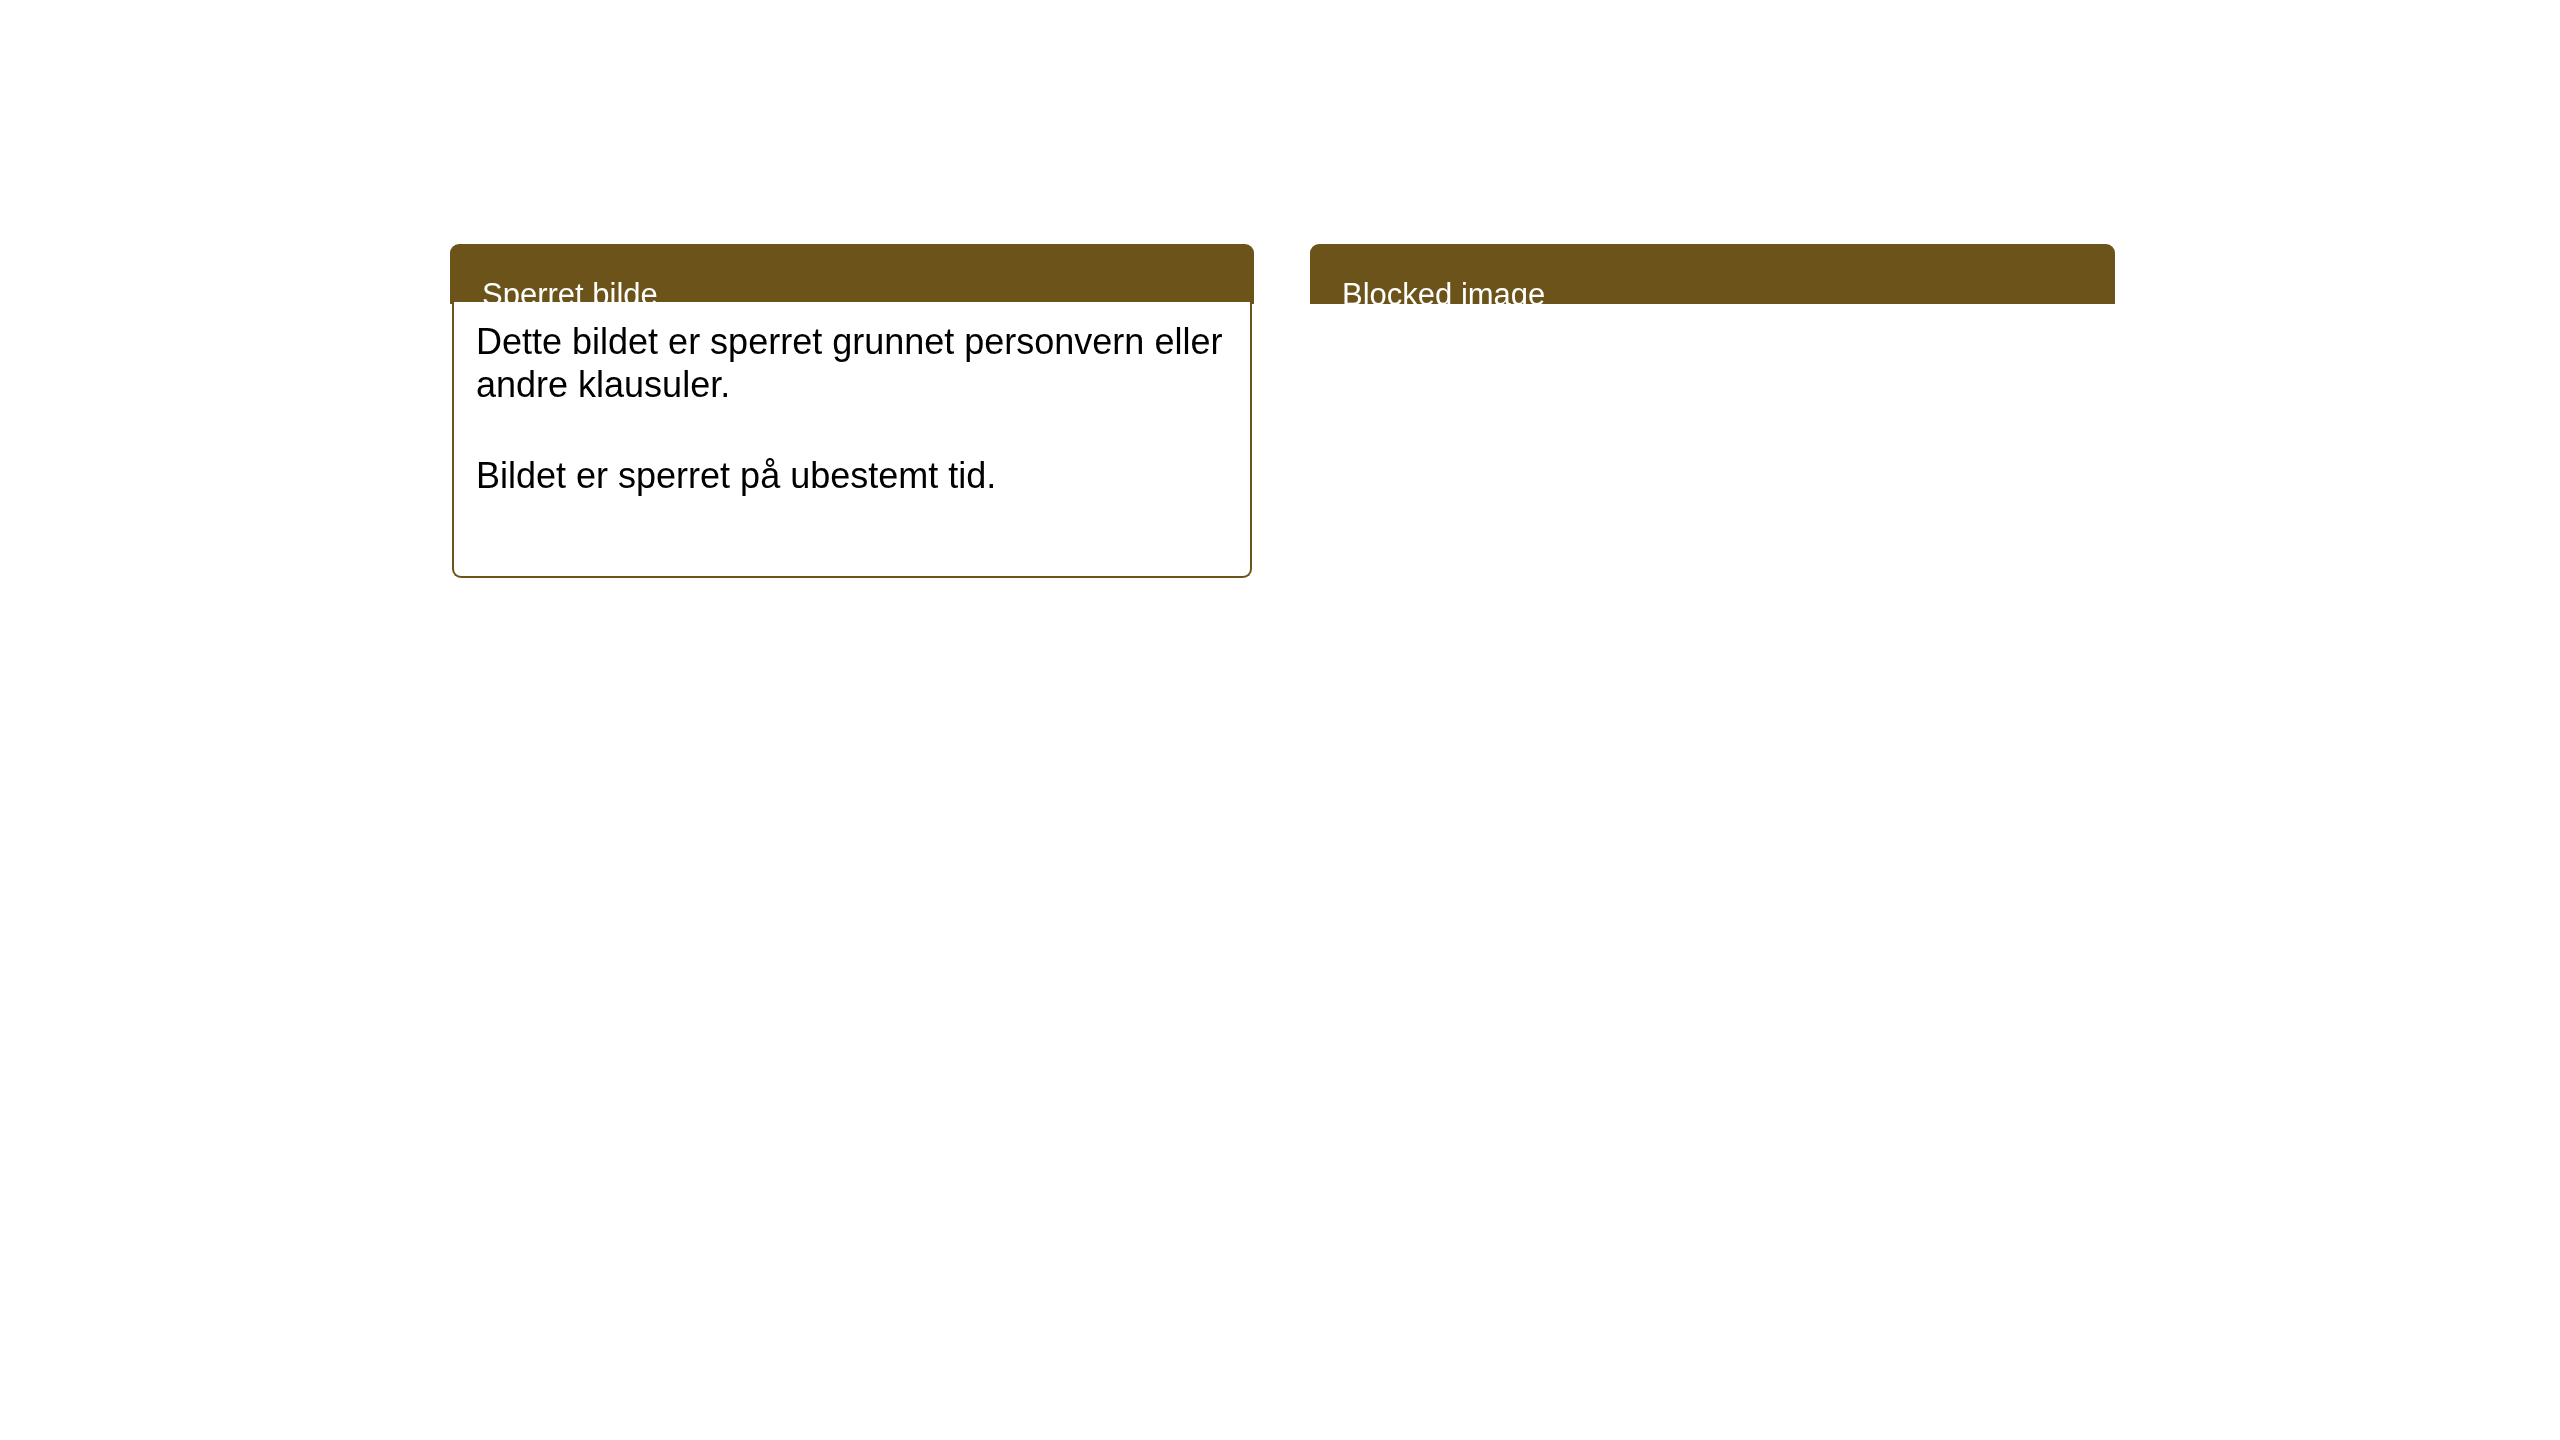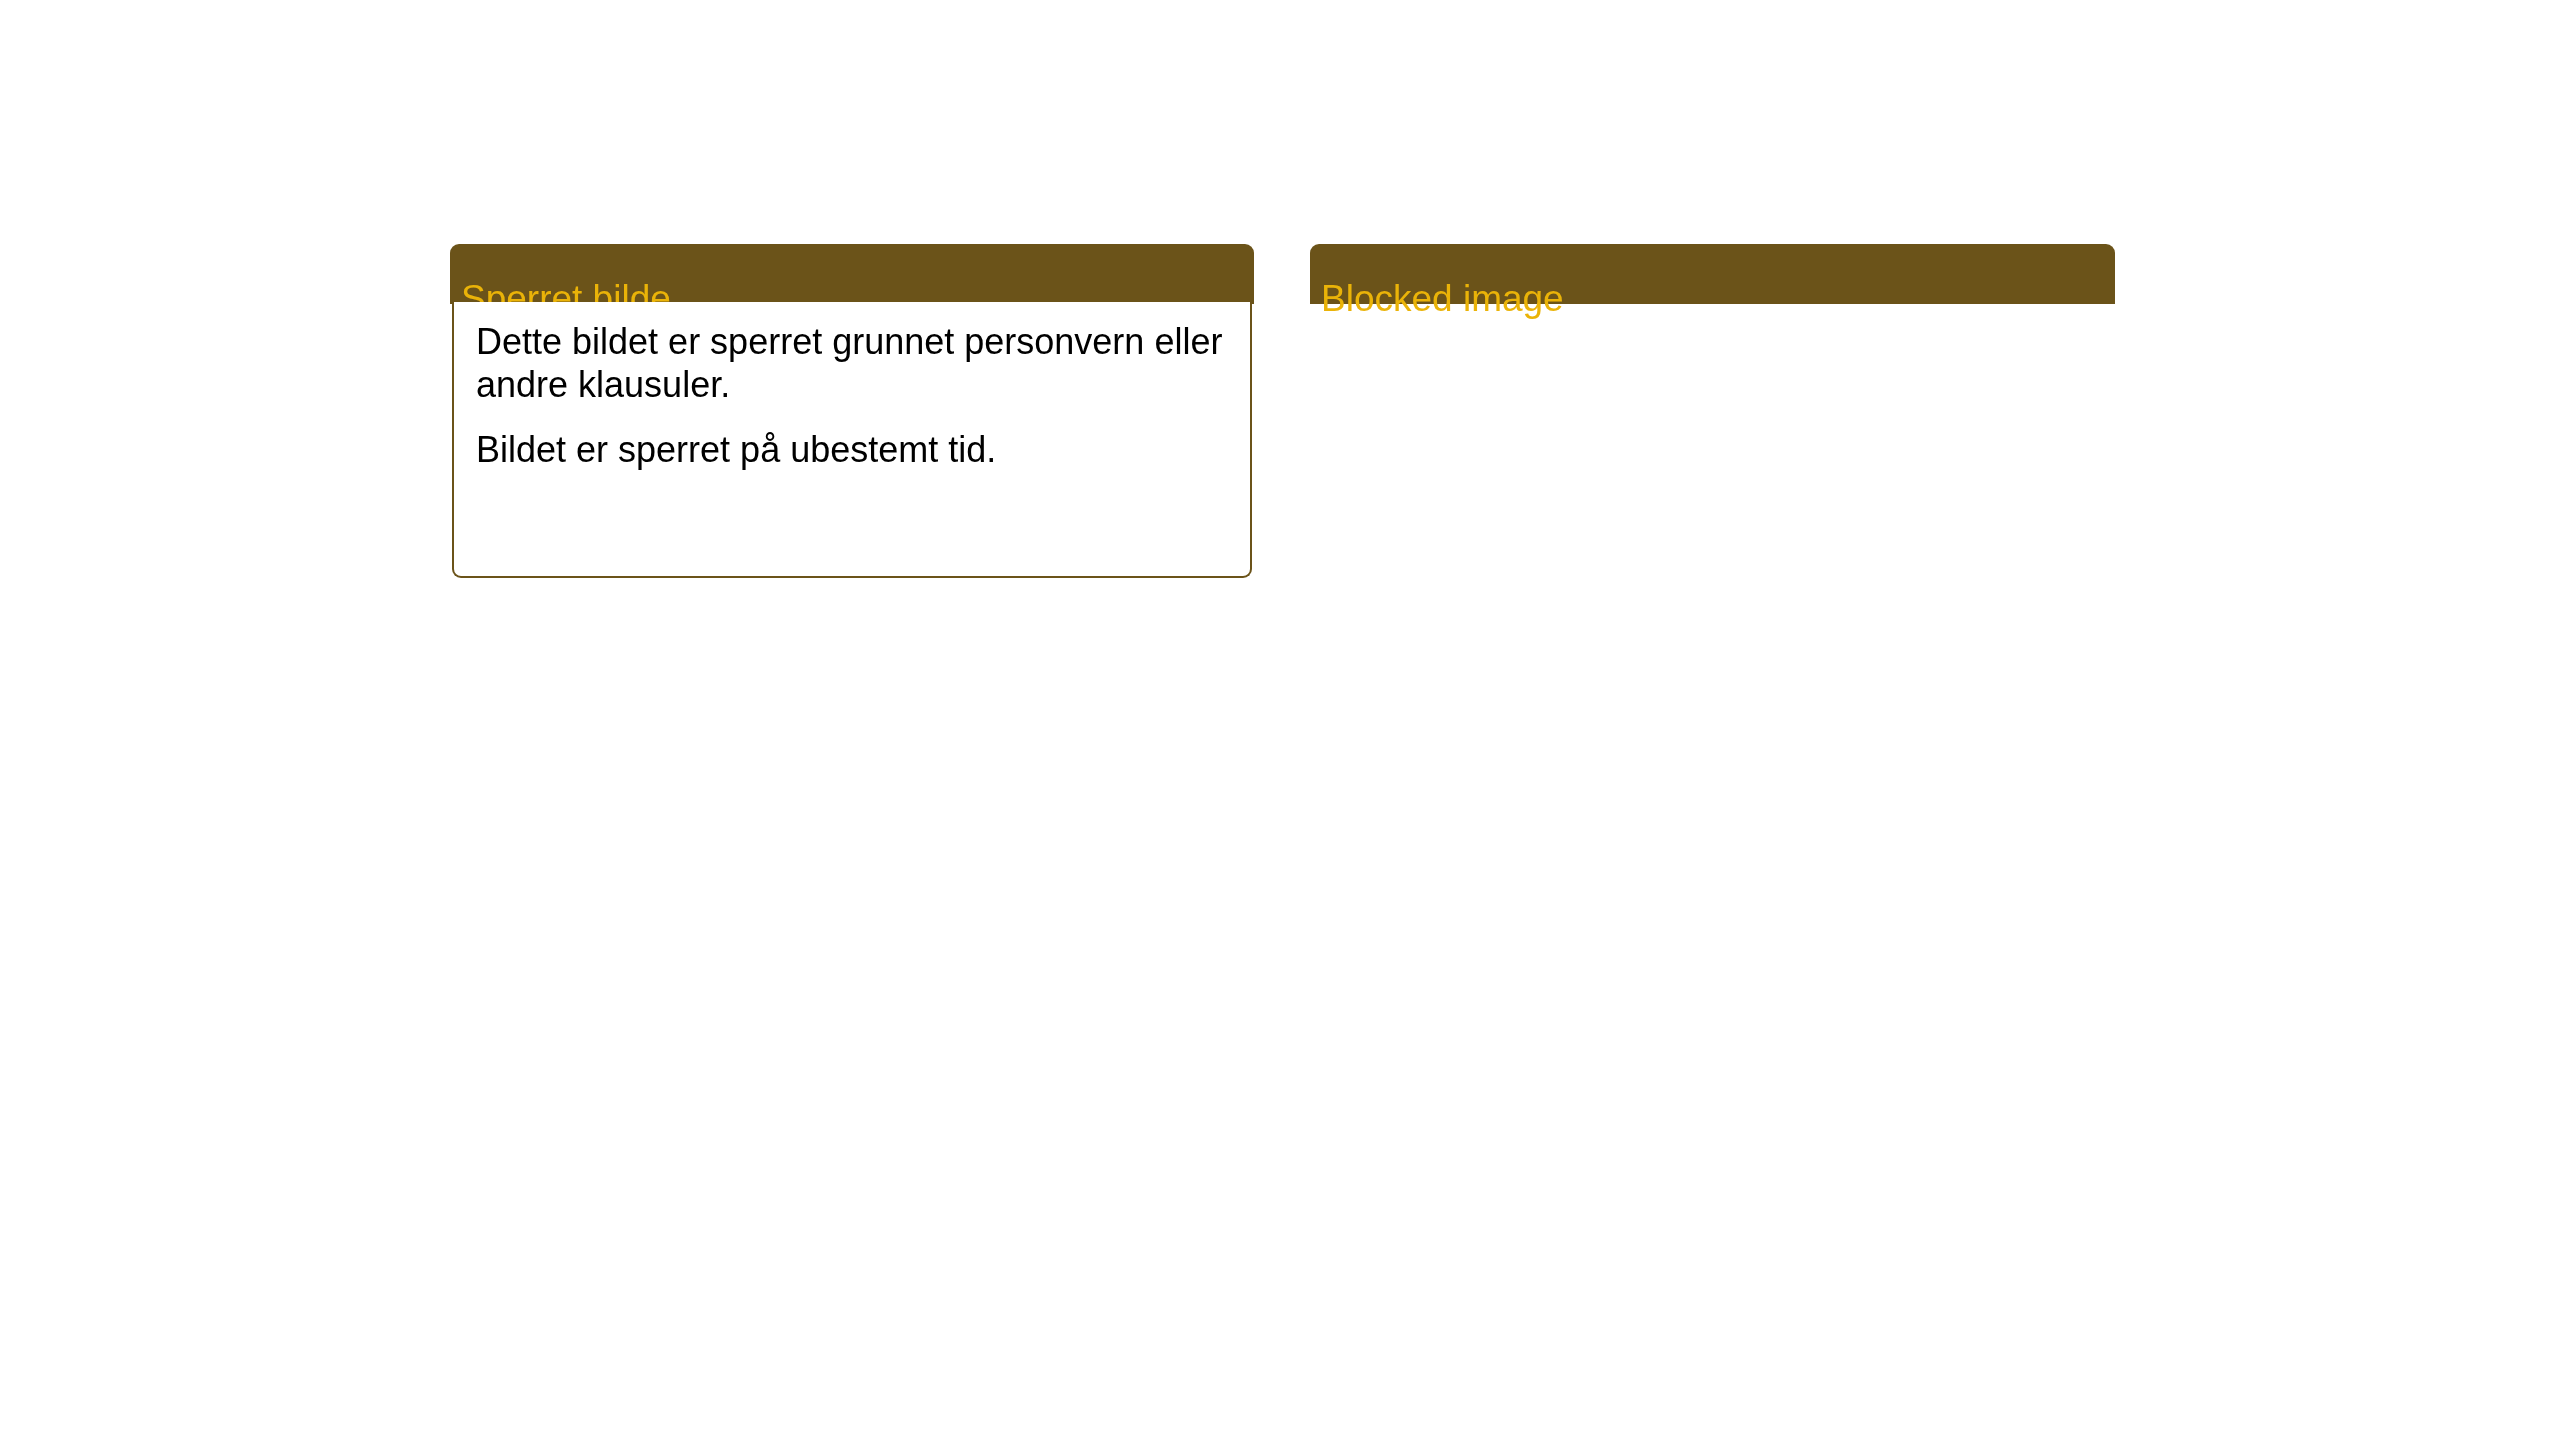--- a/index.html
+++ b/index.html
@@ -33,26 +33,26 @@
     top: 0;
     right: 0;
     height: 60px;
     background: #6b5319;
     border-radius: 9px 9px 0 0;
     box-sizing: border-box;
   }
 
   .notice-title {
     position: absolute;
-    left: 11px;
+    left: 32px;
     top: 50%;
     transform: translateY(-50%);
-    color: #eab308;
+    color: #ffffff;
     font-family: "Liberation Sans", sans-serif;
-    font-size: 37px;
+    font-size: 31px;
     font-weight: 400;
     line-height: 36px;
     white-space: nowrap;
     letter-spacing: 0px;
   }
 
   .notice-body {
     position: absolute;
     left: 2px;
     right: 2px;
@@ -70,21 +70,21 @@
     margin: 0;
     color: #000000;
     font-family: "Liberation Sans", sans-serif;
     font-size: 36px;
     font-weight: 400;
     line-height: 43px;
     letter-spacing: 0px;
   }
 
   .notice-paragraph + .notice-paragraph {
-    margin-top: 22px;
+    margin-top: 48px;
   }
 
   
   #card-no {
     left: 450px;
     top: 244px;
     width: 804px;
     height: 334px;
   }
 

